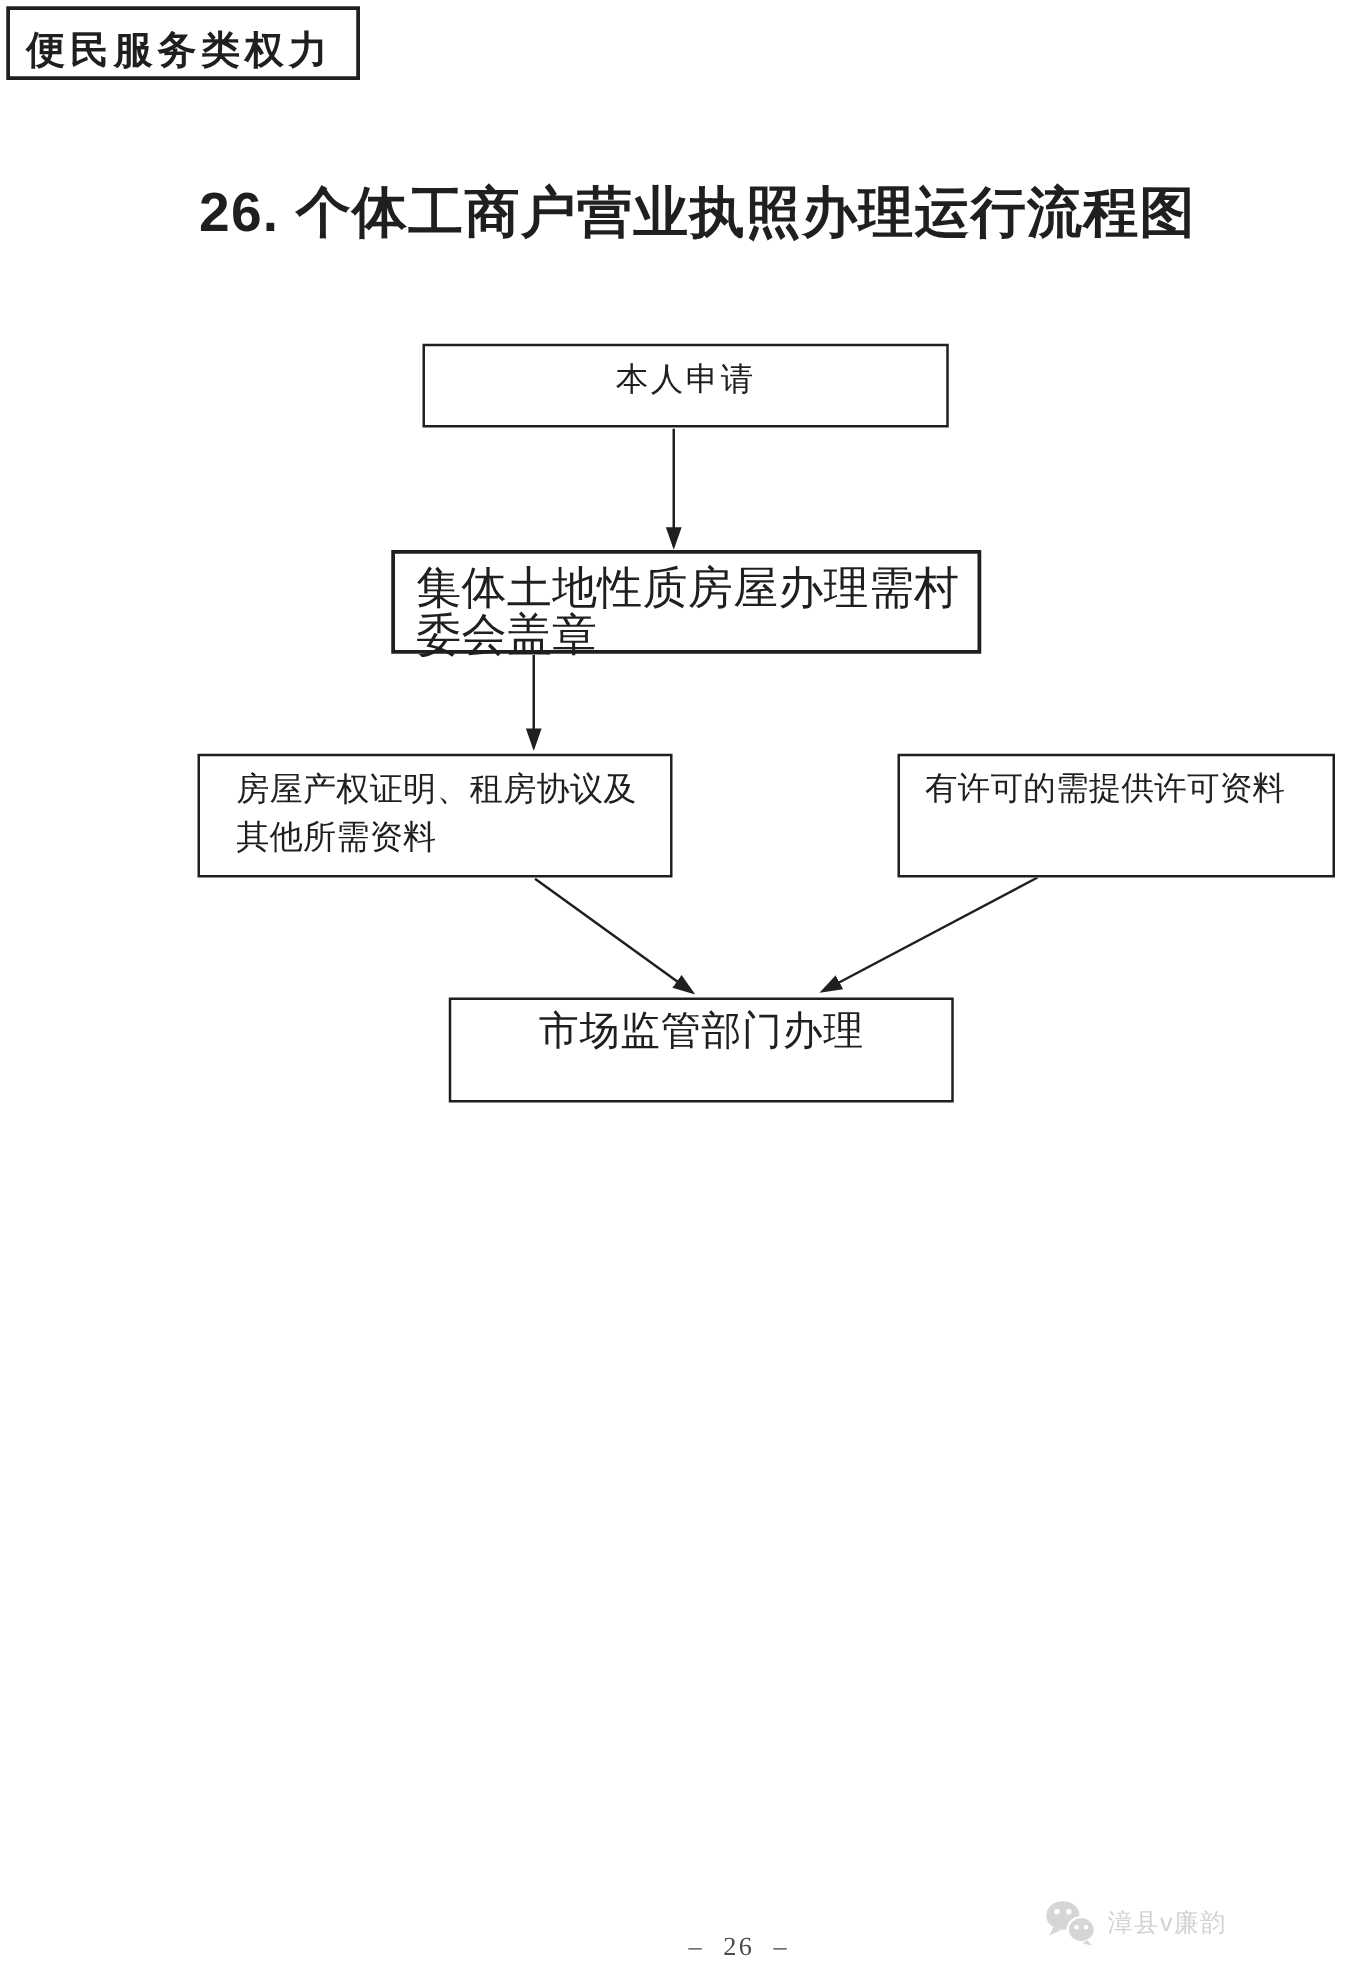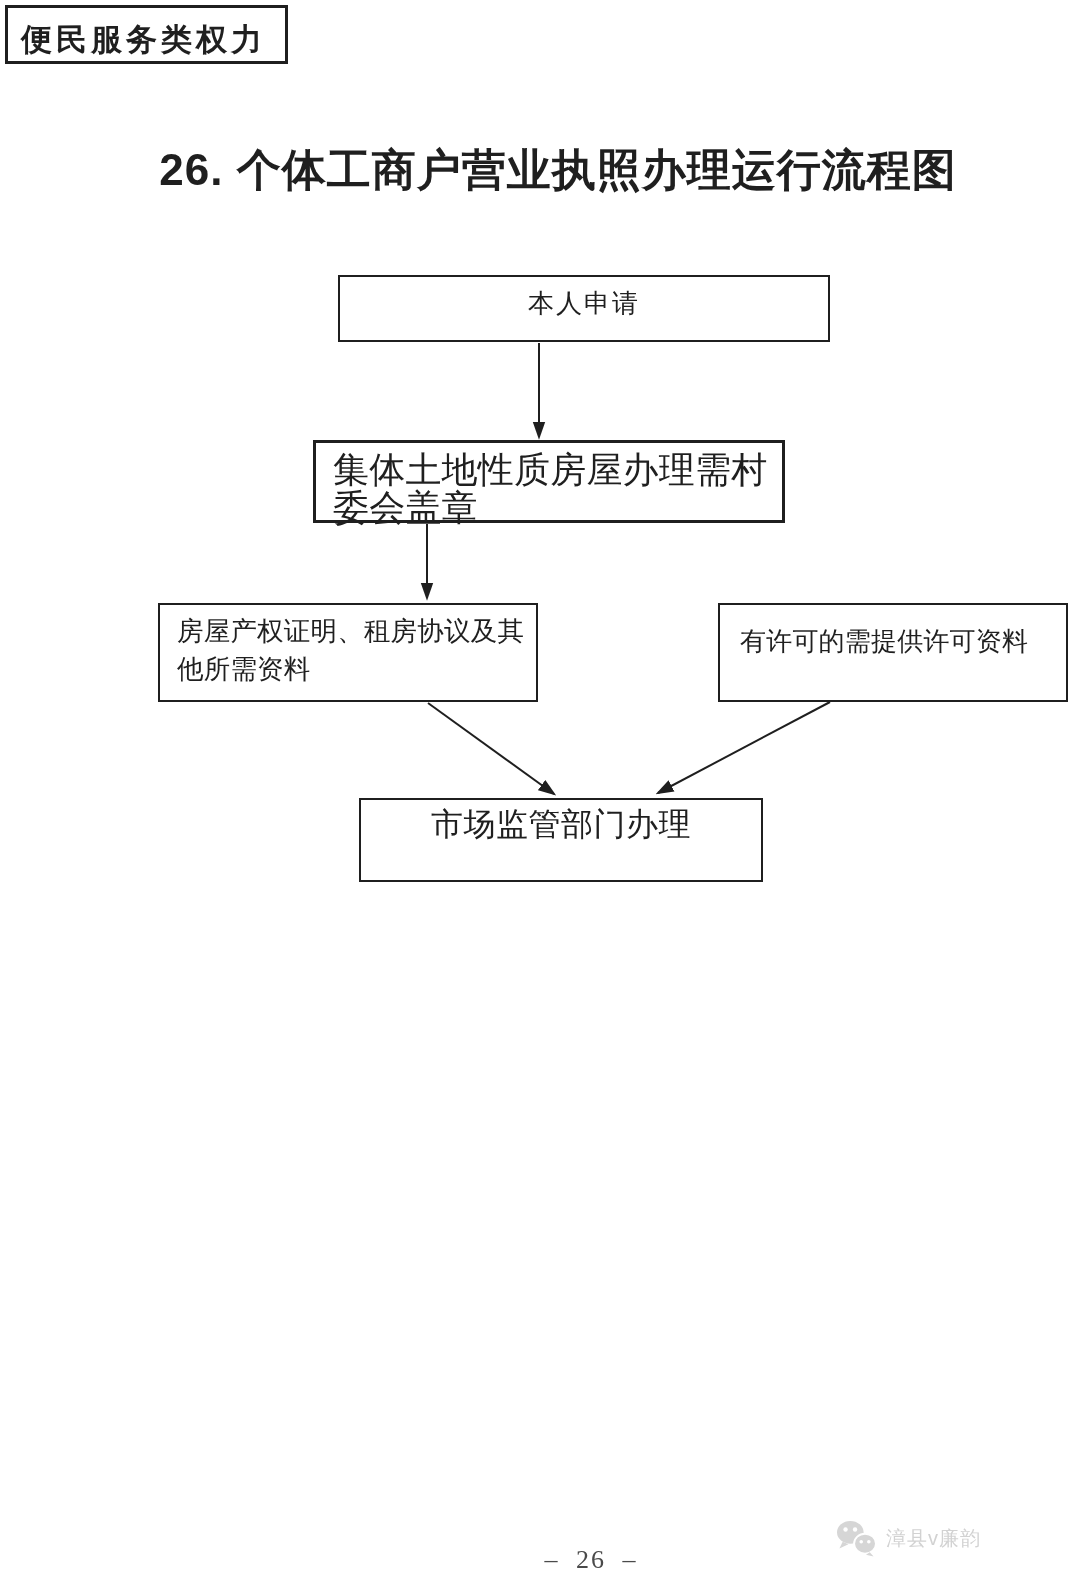--- a/index.html
+++ b/index.html
@@ -31,56 +31,56 @@
   }
   .node {
     position:absolute;
     border:2px solid #1f1f1f;
     box-sizing:border-box;
     background:#ffffff;
     font-size:36px; line-height:38px;
     letter-spacing:0.2px;
   }
   .node-applicant {
-    left:338px; top:275px; width:492px; height:67px;
+    left:338px; top:275px; width:421px; height:67px;
     text-align:center; padding-top:13px;
     font-size:26px; letter-spacing:2px; line-height:28px;
   }
   .node-village {
     left:313px; top:440px; width:472px; height:83px;
     border-width:3px;
     padding:8px 8px 0 17px;
   }
   .node-property {
     left:158px; top:603px; width:380px; height:99px;
-    padding:7px 6px 0 17px;
+    padding:7px 6px 0 29px;
     font-size:26.5px;
   }
   .node-license {
     left:718px; top:603px; width:350px; height:99px;
-    padding:18px 0 0 20px;
+    padding:7px 0 0 20px;
     font-size:26px;
   }
   .node-market {
     left:359px; top:798px; width:404px; height:84px;
     text-align:center; padding-top:10px;
     font-size:32px; letter-spacing:0.5px; line-height:28px;
   }
   .flow-arrows {
     position:absolute; left:0; top:0;
     pointer-events:none;
   }
   .flow-arrows line { stroke:#1f1f1f; stroke-width:2; }
   .page-number {
     position:absolute; top:1545px; left:0;
     width:1080px; box-sizing:border-box;
     padding-left:102px;
     text-align:center;
     font-family:"Liberation Serif", serif;
-    font-size:26px; color:#4a4a4a;
+    font-size:21px; color:#4a4a4a;
     letter-spacing:2px; word-spacing:8px;
   }
   .watermark {
     position:absolute; left:835px; top:1519px;
     display:flex; align-items:center; gap:9px;
     color:#d2d2d2;
     font-family:"Liberation Sans", sans-serif;
     font-size:20px; letter-spacing:1px;
     user-select:none;
   }

